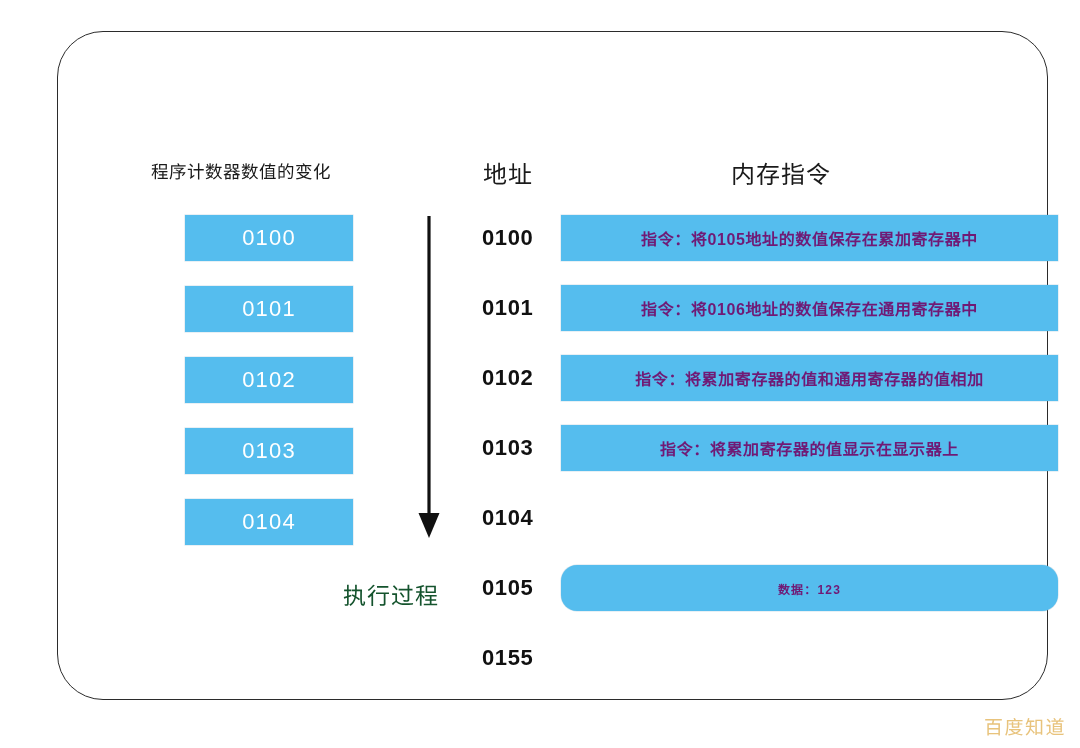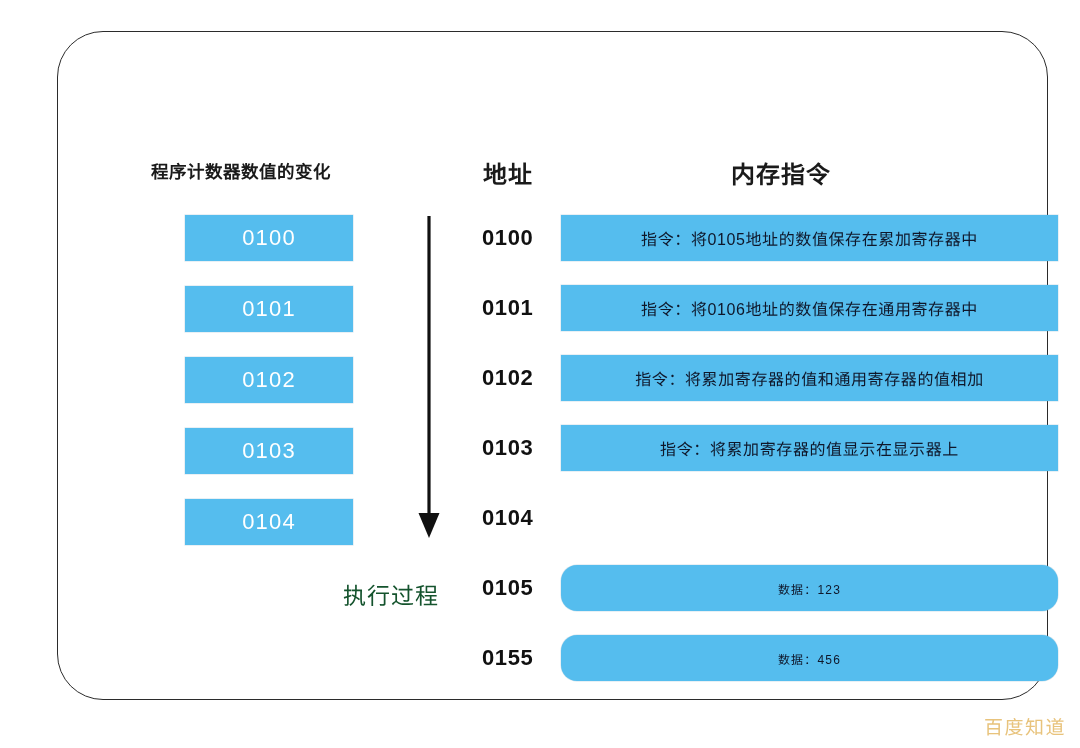--- a/index.html
+++ b/index.html
@@ -28,21 +28,21 @@
     border: 1.6px solid #2b2b2b;
     border-radius: 46px;
     background: #ffffff;
   }
 
   
   .col-heading {
     position: absolute;
     color: #1a1a1a;
     white-space: nowrap;
-    font-weight: 700;
+    font-weight: 400;
   }
   #heading-pc {
     left: 93px;
     top: 126px;
     font-size: 17.5px;
     letter-spacing: 0.5px;
   }
   #heading-address {
     left: 425px;
     top: 123px;
@@ -121,24 +121,25 @@
     letter-spacing: 0.6px;
   }
   .mem-cell {
     flex: 0 0 497px;
     width: 497px;
     height: 46px;
     background: #55BDEE;
     display: flex;
     align-items: center;
     justify-content: center;
-    color: #0f172a;
+    color: #701a75;
     font-size: 16px;
     letter-spacing: 0.6px;
     box-shadow: 0 0 0 0.5px rgba(120,170,195,0.35);
+    font-weight: bold;
   }
   .mem-cell.data-cell {
     font-size: 12px;
     letter-spacing: 1.2px;
     border-radius: 16px;
   }
 
   
   #watermark {
     position: absolute;
@@ -196,19 +197,18 @@
       </div>
       <div class="mem-row">
         <div class="mem-address">0104</div>
       </div>
       <div class="mem-row">
         <div class="mem-address">0105</div>
         <div class="mem-cell data-cell">数据：123</div>
       </div>
       <div class="mem-row">
         <div class="mem-address">0155</div>
-        <div class="mem-cell data-cell">数据：456</div>
       </div>
     </div>
 
 </div>
 
 <div id="watermark">百度知道</div>
 
 </body></html>

